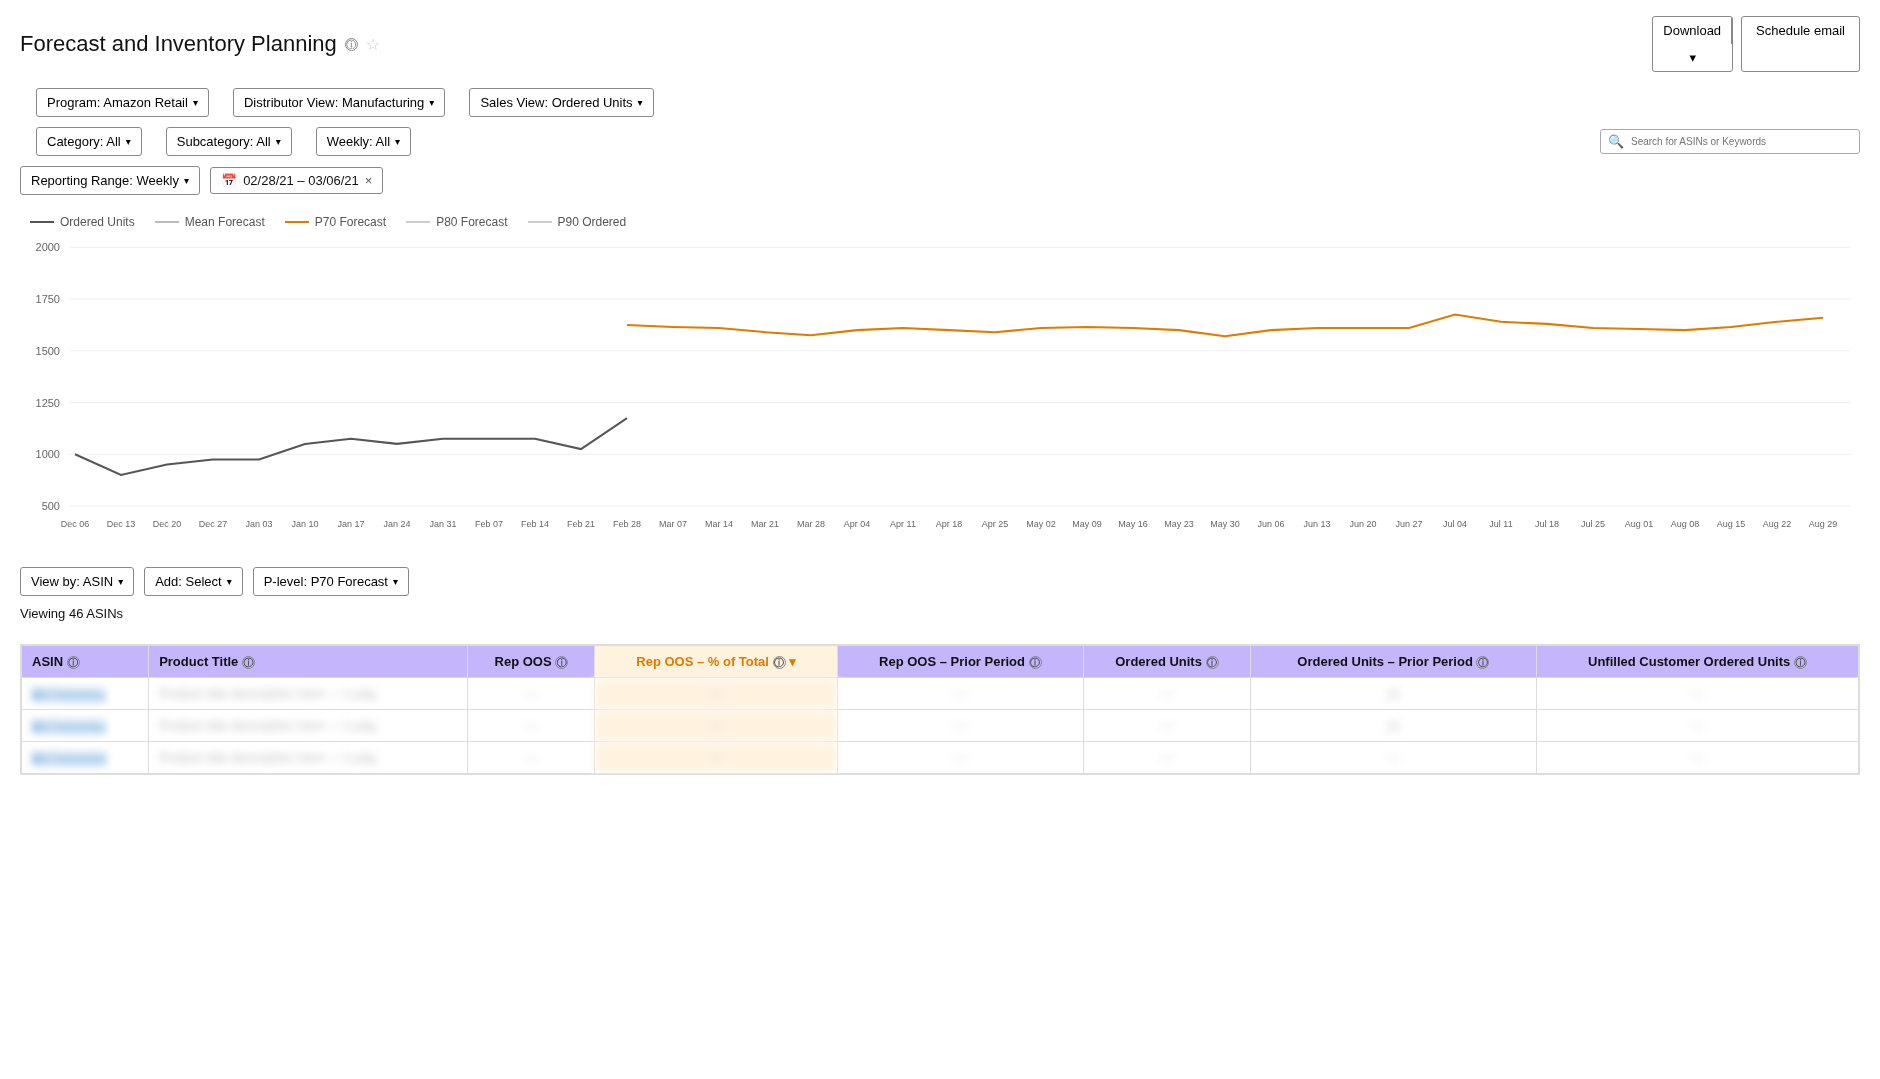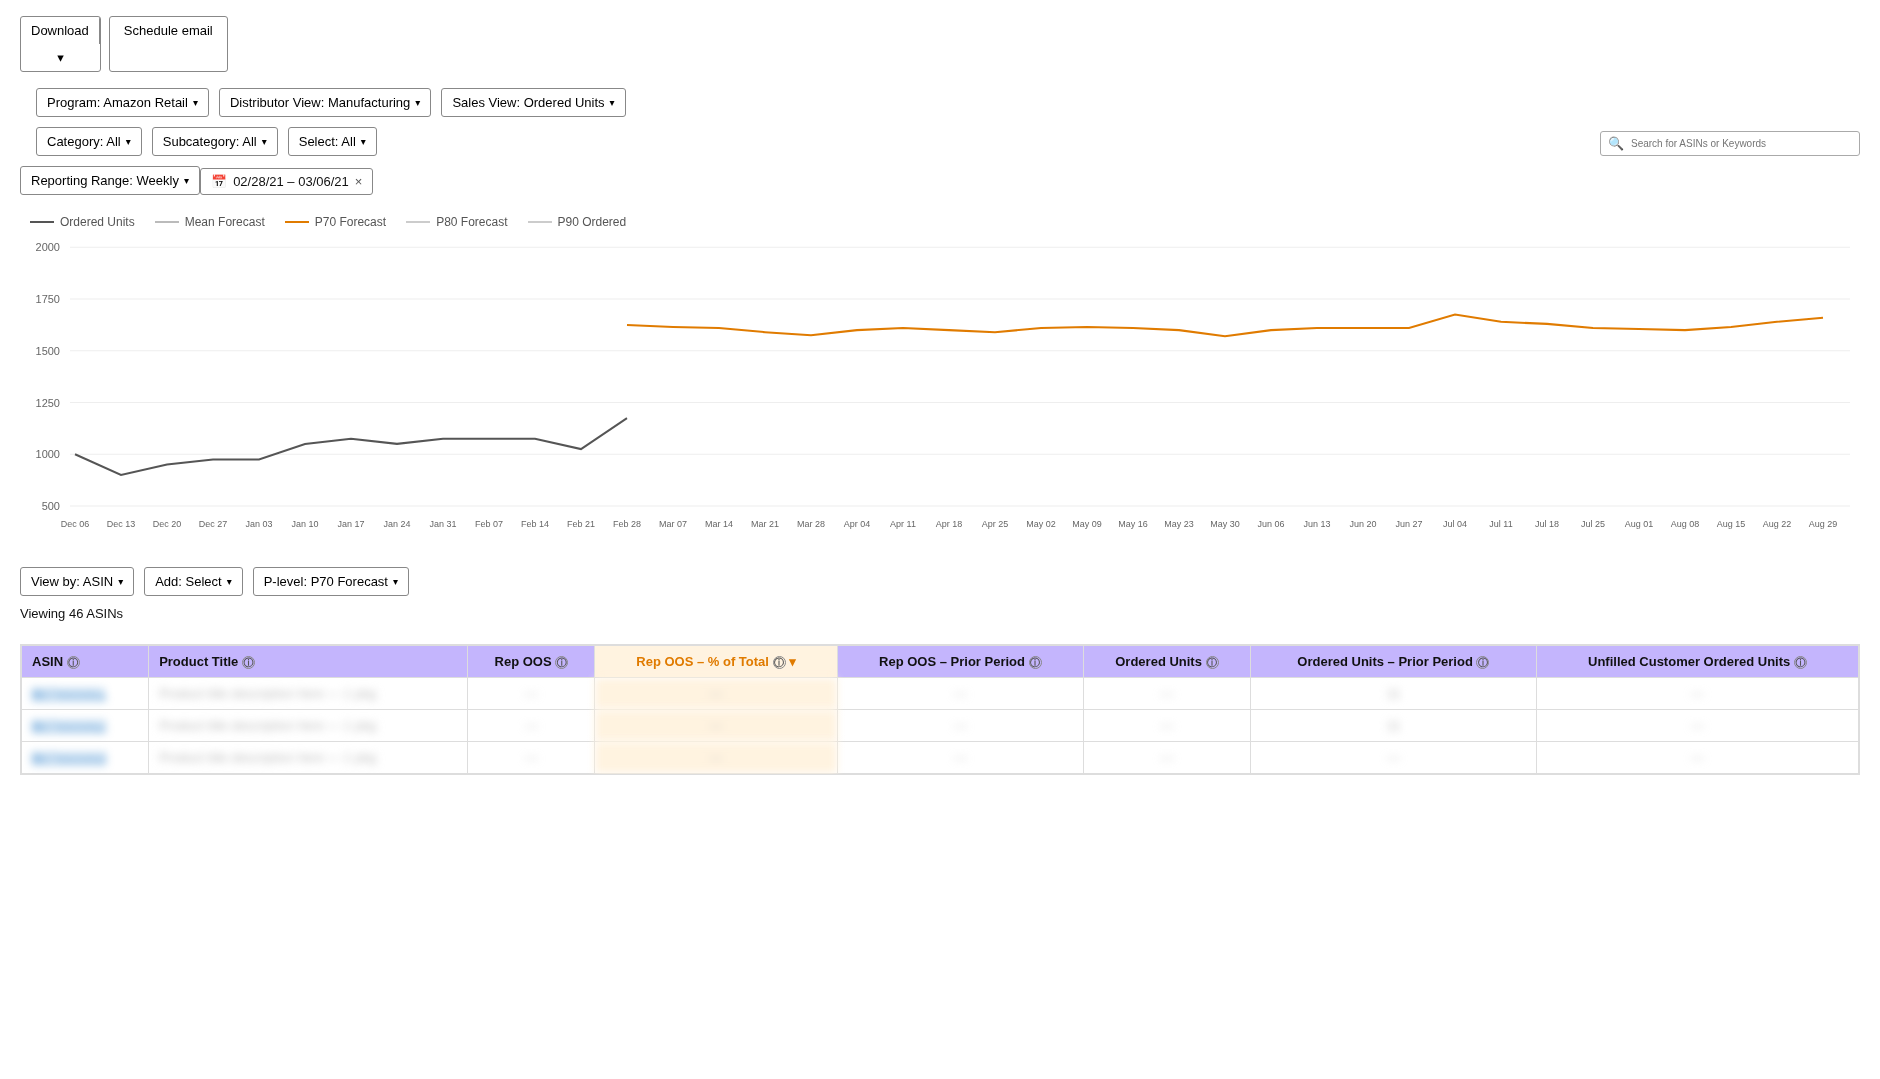--- a/index.html
+++ b/index.html
@@ -9,30 +9,30 @@
     
     .header-row { display: flex; align-items: center; justify-content: space-between; margin-bottom: 16px; }
     .page-title { font-size: 22px; font-weight: 400; display: flex; align-items: center; gap: 8px; }
     .header-buttons { display: flex; gap: 8px; }
     .btn { border: 1px solid #888; background: #fff; border-radius: 3px; padding: 6px 14px; cursor: pointer; font-size: 13px; display: flex; align-items: center; gap: 6px; flex-direction: column; }
     .btn-download { display: flex; align-items: center; gap: 0; padding: 0; overflow: hidden; }
     .btn-download .dl-text { padding: 6px 10px; border-right: 1px solid #888; }
     .btn-download .dl-arrow { padding: 6px 8px; }
 
     
-    .filters-row { display: flex; align-items: flex-end; gap: 10px; margin-bottom: 10px; flex-wrap: wrap; padding-left: 16px; }
+    .filters-row { display: flex; align-items: center; gap: 24px; margin-bottom: 10px; flex-wrap: wrap; padding-left: 16px; }
     .filter-btn { border: 1px solid #888; background: #fff; border-radius: 3px; padding: 6px 10px; cursor: pointer; font-size: 13px; display: flex; align-items: center; gap: 5px; }
 
     
     .search-container { margin-left: auto; }
     .search-input-wrap { border: 1px solid #aaa; border-radius: 3px; display: flex; align-items: center; padding: 4px 8px; gap: 6px; }
     .search-input-wrap input { border: none; outline: none; font-size: 10px; width: 220px; color: #888; }
 
     
-    .date-row { display: flex; align-items: flex-end; margin-bottom: 20px; }
+    .date-row { display: flex; align-items: center; gap: 10px; margin-bottom: 20px; }
     .date-range-pill { border: 1px solid #888; border-radius: 3px; padding: 5px 10px; display: flex; align-items: center; gap: 6px; font-size: 13px; cursor: pointer; background: #fff; }
     .date-x { cursor: pointer; color: #555; }
 
     
     .legend { display: flex; align-items: center; gap: 20px; margin-bottom: 8px; padding-left: 10px; }
     .legend-item { display: flex; align-items: center; gap: 6px; font-size: 12px; color: #555; }
     .legend-line { width: 24px; height: 2px; }
 
     
     .chart-container { position: relative; width: 100%; height: 300px; margin-bottom: 30px; }
@@ -60,20 +60,25 @@
 
     
     .chart-svg { width: 100%; height: 100%; }
   </style>
 </head>
 <body>
 
 <div class="page">
 
   <div class="header-row">
+    <div class="page-title">
+      <span>Forecast and Inventory Planning</span>
+      <span class="info-icon">ⓘ</span>
+      <span class="star-icon">☆</span>
+    </div>
     <div class="header-buttons">
       <button class="btn btn-download">
         <span class="dl-text">Download</span>
         <span class="dl-arrow">▾</span>
       </button>
       <button class="btn">Schedule email</button>
     </div>
   </div>
 
   <div class="filters-row">
@@ -94,21 +99,21 @@
   <div class="filters-row">
     <button class="filter-btn">
       <span>Category: All</span>
       <span class="caret">▾</span>
     </button>
     <button class="filter-btn">
       <span>Subcategory: All</span>
       <span class="caret">▾</span>
     </button>
     <button class="filter-btn">
-      <span>Select: All</span>
+      <span>Weekly: All</span>
       <span class="caret">▾</span>
     </button>
     <div class="search-container">
       <div class="search-input-wrap">
         <span>🔍</span>
         <input type="text" placeholder="Search for ASINs or Keywords" style="">
       </div>
     </div>
   </div>
 

